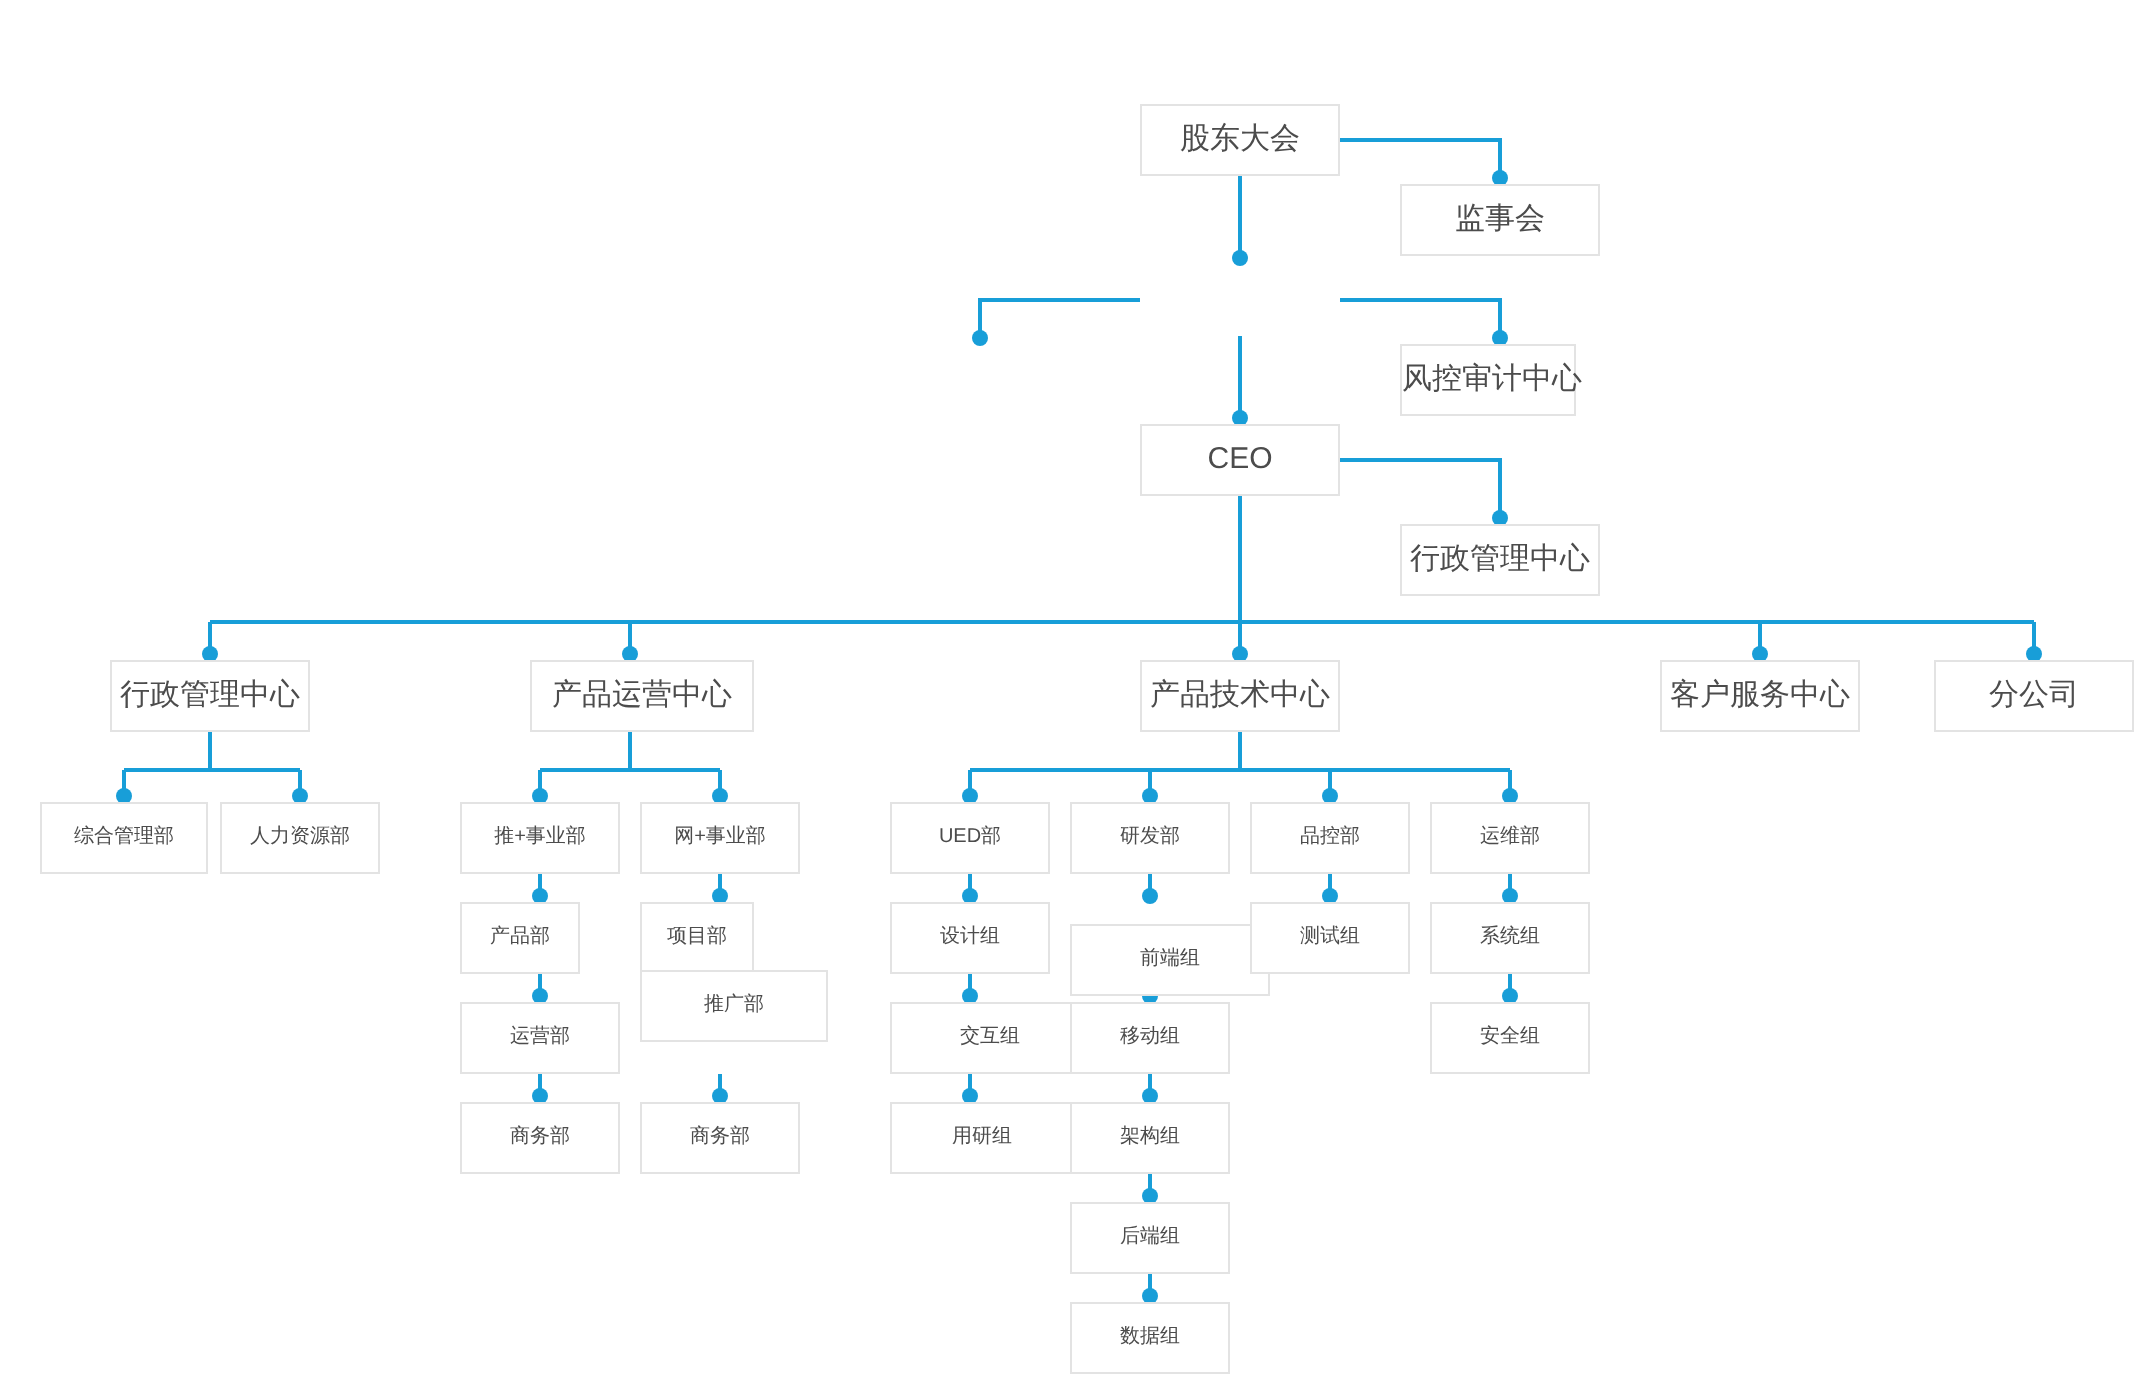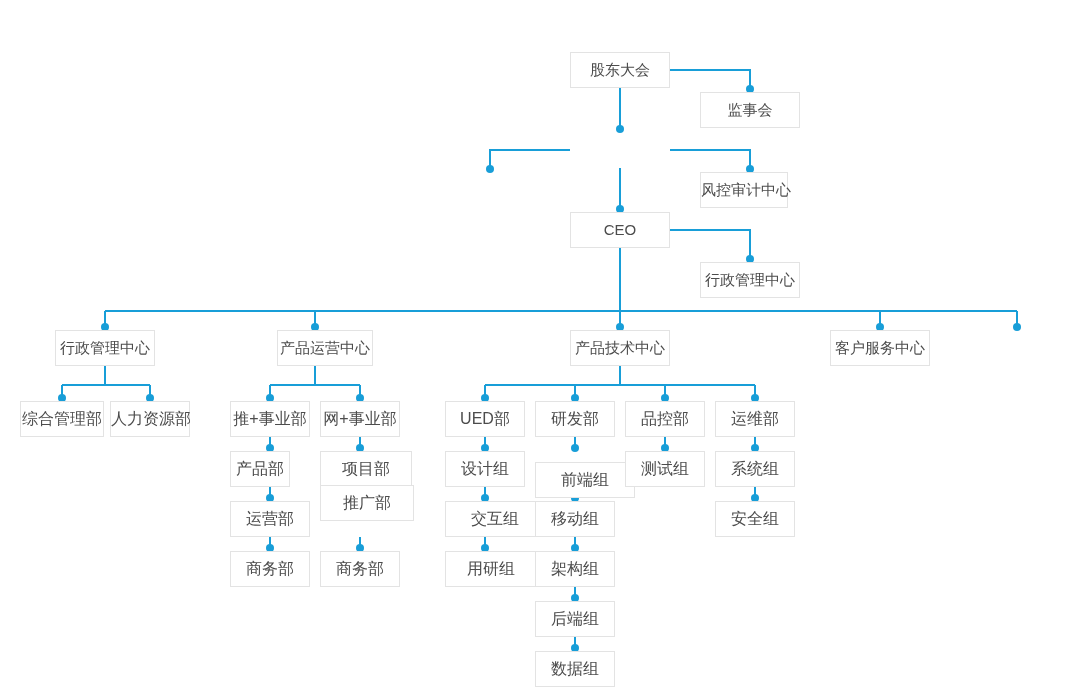--- a/index.html
+++ b/index.html
@@ -20,21 +20,21 @@
   svg.connectors circle { fill: currentColor; stroke: none; }
   .node {
     position: absolute;
     box-sizing: border-box;
     height: 36px;
     line-height: 34px;
     background: var(--box_bg, #ffffff);
     border: 1px solid var(--box_border, #e3e3e3);
     color: var(--text, #4c4c4c);
     text-align: center;
-    font-size: 16px;
+    font-size: 10px;
     white-space: nowrap;
     cursor: default;
   }
   .node.lv1, .node.lv2 { font-size: 15px; }
 </style>
 </head>
 <body>
 
 <div class="canvas">
 
@@ -106,31 +106,32 @@
       <circle cx="755" cy="498" r="4"></circle>
   </svg>
 
   <div class="node lv1" style="left:570px;top:52px;width:100px">股东大会</div>
   <div class="node lv1" style="left:700px;top:92px;width:100px">监事会</div>
   <div class="node lv1" style="left:700px;top:172px;width:88px">风控审计中心</div>
   <div class="node lv1" style="left:570px;top:212px;width:100px">CEO</div>
   <div class="node lv1" style="left:700px;top:262px;width:100px">行政管理中心</div>
 
   <div class="node lv2" style="left:55px;top:330px;width:100px">行政管理中心</div>
-  <div class="node lv2" style="left:277px;top:330px;width:96px">产品运营中心</div>
+  <div class="node lv2" style="left:265px;top:330px;width:112px">产品运营中心</div>
   <div class="node lv2" style="left:570px;top:330px;width:100px">产品技术中心</div>
   <div class="node lv2" style="left:830px;top:330px;width:100px">客户服务中心</div>
+  <div class="node lv2" style="left:967px;top:330px;width:100px">分公司</div>
 
   <div class="node" style="left:20px;top:401px;width:84px">综合管理部</div>
   <div class="node" style="left:110px;top:401px;width:80px">人力资源部</div>
 
   <div class="node" style="left:230px;top:401px;width:80px">推+事业部</div>
   <div class="node" style="left:320px;top:401px;width:80px">网+事业部</div>
   <div class="node" style="left:230px;top:451px;width:60px">产品部</div>
-  <div class="node" style="left:320px;top:451px;width:92px">项目部</div>
+  <div class="node" style="left:320px;top:451px;width:57px">项目部</div>
   <div class="node" style="left:230px;top:501px;width:80px">运营部</div>
   <div class="node" style="left:320px;top:485px;width:94px">推广部</div>
   <div class="node" style="left:230px;top:551px;width:80px">商务部</div>
   <div class="node" style="left:320px;top:551px;width:80px">商务部</div>
 
   <div class="node" style="left:445px;top:401px;width:80px">UED部</div>
   <div class="node" style="left:535px;top:401px;width:80px">研发部</div>
   <div class="node" style="left:625px;top:401px;width:80px">品控部</div>
   <div class="node" style="left:715px;top:401px;width:80px">运维部</div>
 

